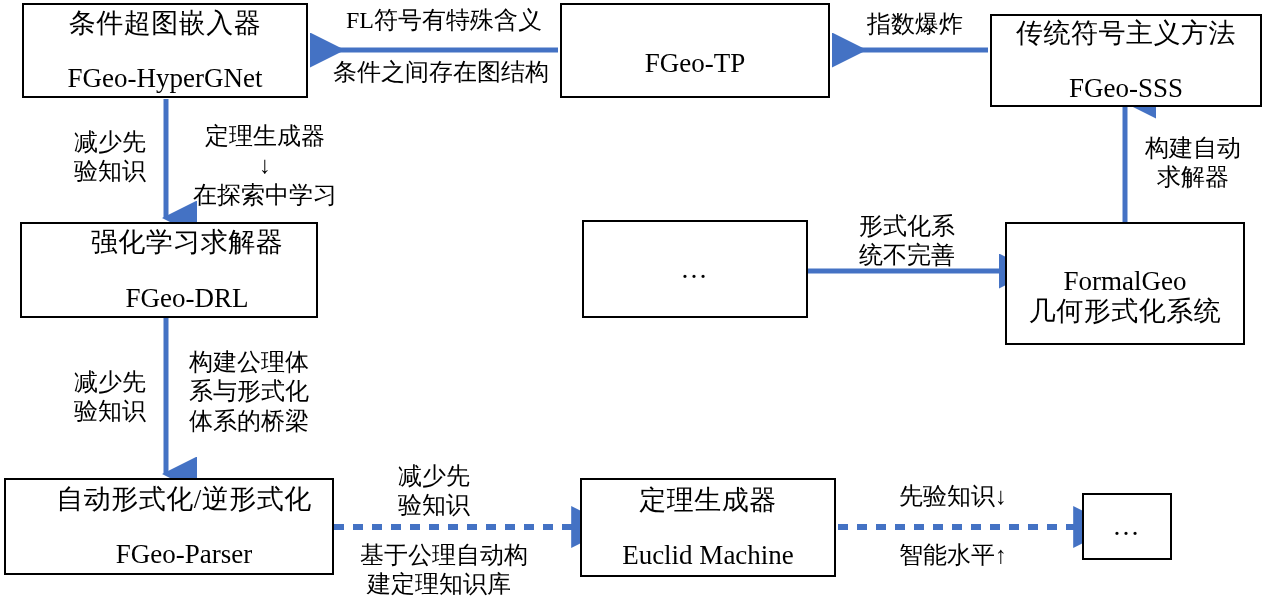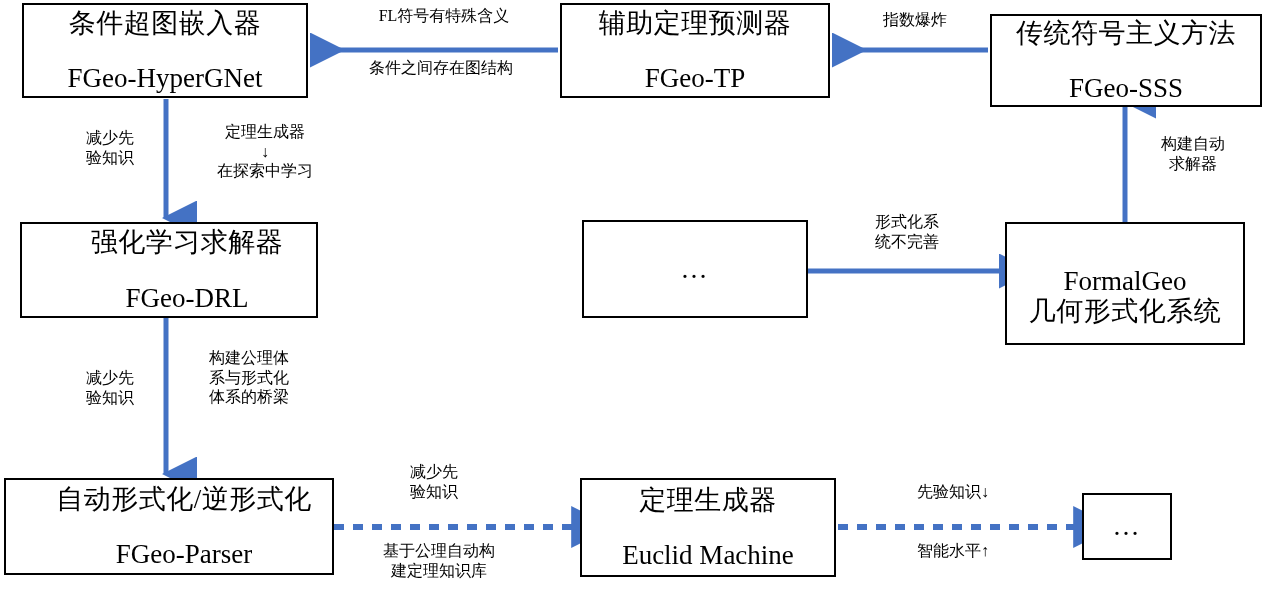--- a/index.html
+++ b/index.html
@@ -17,21 +17,21 @@
     box-sizing:border-box;
     line-height:1.12;
     color:#000000;
   }
   .node .cn{font-size:27px;letter-spacing:0.5px;white-space:nowrap;}
   .node .en{font-size:27px;white-space:nowrap;margin-top:25px;}
   .node .dots{font-size:27px;letter-spacing:2px;}
   .label{
     position:absolute;
     color:#000000;
-    font-size:16px;
+    font-size:24px;
     line-height:1.22;
     text-align:center;
     white-space:nowrap;
   }
   .label .ln{display:block;}
 </style>
 </head>
 <body>
 
 <div id="canvas">
@@ -68,21 +68,20 @@
 
     <line x1="838" y1="527" x2="1078" y2="527" stroke="#4472C4" stroke-width="6" stroke-dasharray="10,9" marker-end="url(#ah-right)"></line>
   </svg>
 
   <div class="node" style="left:22px;top:3px;width:286px;height:95px;">
     <span class="cn">条件超图嵌入器</span>
     <span class="en">FGeo-HyperGNet</span>
   </div>
 
   <div class="node" style="left:560px;top:3px;width:270px;height:95px;">
-    <span class="cn">辅助定理预测器</span>
     <span class="en">FGeo-TP</span>
   </div>
 
   <div class="node" style="left:990px;top:14px;width:272px;height:93px;">
     <span class="cn">传统符号主义方法</span>
     <span class="en">FGeo-SSS</span>
   </div>
 
   <div class="node" style="left:20px;top:222px;width:298px;height:96px;padding-left:36px;">
     <span class="cn">强化学习求解器</span>

